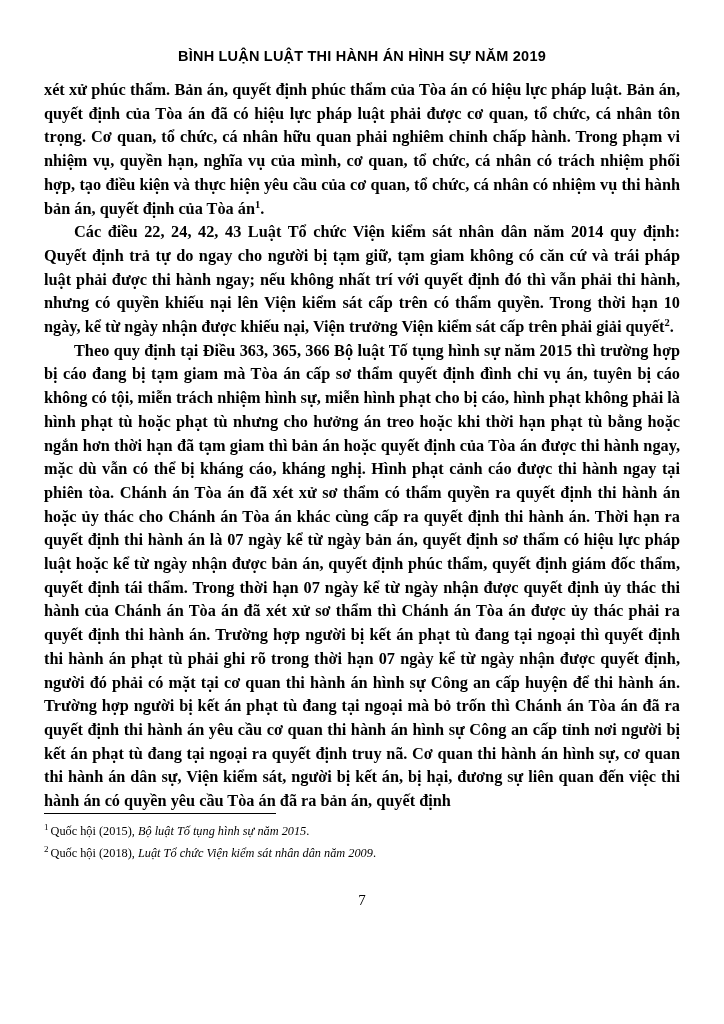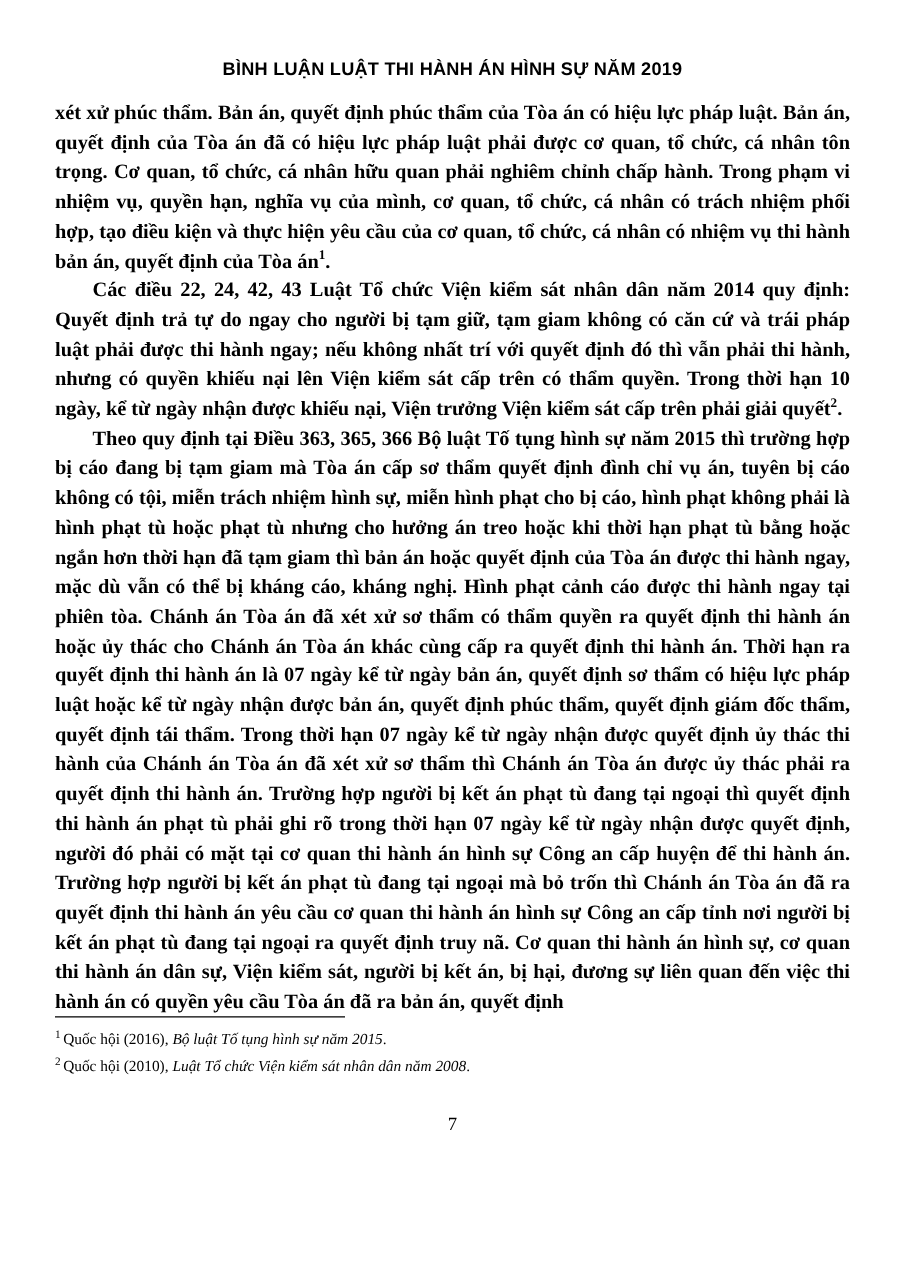--- a/index.html
+++ b/index.html
@@ -101,23 +101,23 @@
 
     <p class="indent"><span>Các điều 22, 24, 42, 43 Luật Tổ chức Viện kiểm sát nhân dân năm 2014 quy định: Quyết định trả tự do ngay cho người bị tạm giữ, tạm giam không có căn cứ và trái pháp luật phải được thi hành ngay; nếu không nhất trí với quyết định đó thì vẫn phải thi hành, nhưng có quyền khiếu nại lên Viện kiểm sát cấp trên có thẩm quyền. Trong thời hạn 10 ngày, kể từ ngày nhận được khiếu nại, Viện trưởng Viện kiểm sát cấp trên phải giải quyết</span><span class="fn-ref">2</span><span>.</span></p>
 
     <p class="indent"><span>Theo quy định tại Điều 363, 365, 366 Bộ luật Tố tụng hình sự năm 2015 thì trường hợp bị cáo đang bị tạm giam mà Tòa án cấp sơ thẩm quyết định đình chỉ vụ án, tuyên bị cáo không có tội, miễn trách nhiệm hình sự, miễn hình phạt cho bị cáo, hình phạt không phải là hình phạt tù hoặc phạt tù nhưng cho hưởng án treo hoặc khi thời hạn phạt tù bằng hoặc ngắn hơn thời hạn đã tạm giam thì bản án hoặc quyết định của Tòa án được thi hành ngay, mặc dù vẫn có thể bị kháng cáo, kháng nghị. Hình phạt cảnh cáo được thi hành ngay tại phiên tòa. Chánh án Tòa án đã xét xử sơ thẩm có thẩm quyền ra quyết định thi hành án hoặc ủy thác cho Chánh án Tòa án khác cùng cấp ra quyết định thi hành án. Thời hạn ra quyết định thi hành án là 07 ngày kể từ ngày bản án, quyết định sơ thẩm có hiệu lực pháp luật hoặc kể từ ngày nhận được bản án, quyết định phúc thẩm, quyết định giám đốc thẩm, quyết định tái thẩm. Trong thời hạn 07 ngày kể từ ngày nhận được quyết định ủy thác thi hành của Chánh án Tòa án đã xét xử sơ thẩm thì Chánh án Tòa án được ủy thác phải ra quyết định thi hành án. Trường hợp người bị kết án phạt tù đang tại ngoại thì quyết định thi hành án phạt tù phải ghi rõ trong thời hạn 07 ngày kể từ ngày nhận được quyết định, người đó phải có mặt tại cơ quan thi hành án hình sự Công an cấp huyện để thi hành án. Trường hợp người bị kết án phạt tù đang tại ngoại mà bỏ trốn thì Chánh án Tòa án đã ra quyết định thi hành án yêu cầu cơ quan thi hành án hình sự Công an cấp tỉnh nơi người bị kết án phạt tù đang tại ngoại ra quyết định truy nã. Cơ quan thi hành án hình sự, cơ quan thi hành án dân sự, Viện kiểm sát, người bị kết án, bị hại, đương sự liên quan đến việc thi hành án có quyền yêu cầu Tòa án đã ra bản án, quyết định</span></p>
   </div>
 
   <div class="footnotes">
     <div class="fn-rule"></div>
 
     <div class="footnote">
-      <span class="num">1</span><span>Quốc hội (2016), </span><em>Bộ luật Tố tụng hình sự năm 2015</em><span>.</span>
+      <span class="num">1</span><span>Quốc hội (2015), </span><em>Bộ luật Tố tụng hình sự năm 2015</em><span>.</span>
     </div>
 
     <div class="footnote">
-      <span class="num">2</span><span>Quốc hội (2010), </span><em>Luật Tổ chức Viện kiểm sát nhân dân năm 2008</em><span>.</span>
+      <span class="num">2</span><span>Quốc hội (2018), </span><em>Luật Tổ chức Viện kiểm sát nhân dân năm 2009</em><span>.</span>
     </div>
   </div>
 
   <div class="page-number">7</div>
 
 </div>
 
 </body></html>

